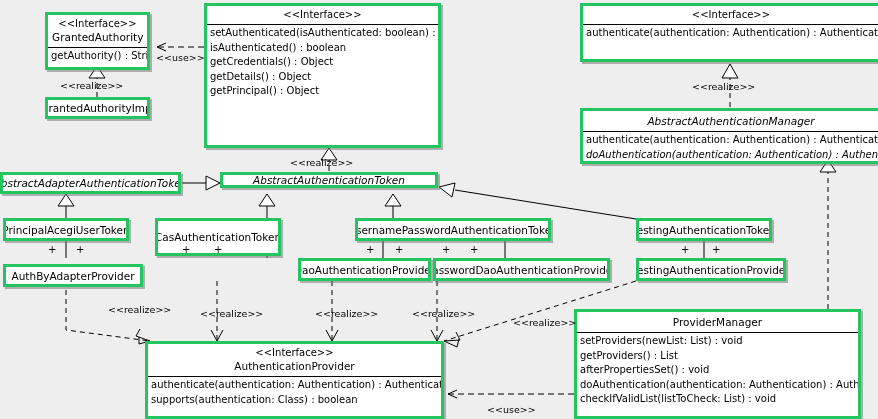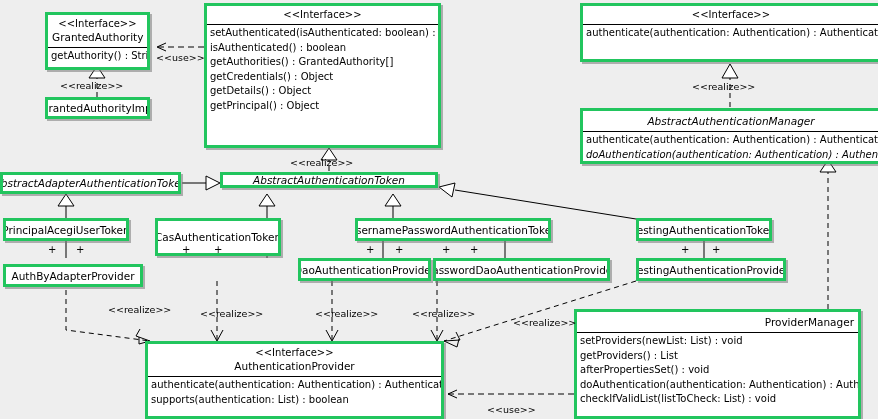--- a/index.html
+++ b/index.html
@@ -132,21 +132,20 @@
     </div>
   </div>
 
   <div class="uml" style="left:204px;top:3px;width:237px;height:145px;">
     <div class="hdr">
       <div class="stereo">&lt;&lt;Interface&gt;&gt;</div>
     </div>
     <div class="compart">
       <div class="op">setAuthenticated(isAuthenticated: boolean) : void</div>
       <div class="op">isAuthenticated() : boolean</div>
-      <div class="op">getAuthorities() : GrantedAuthority[]</div>
       <div class="op">getCredentials() : Object</div>
       <div class="op">getDetails() : Object</div>
       <div class="op">getPrincipal() : Object</div>
     </div>
   </div>
 
   <div class="uml" style="left:580px;top:3px;width:302px;height:59px;">
     <div class="hdr">
       <div class="stereo">&lt;&lt;Interface&gt;&gt;</div>
     </div>
@@ -226,26 +225,26 @@
     </div>
   </div>
 
   <div class="uml" style="left:145px;top:341px;width:299px;height:78px;">
     <div class="hdr">
       <div class="stereo">&lt;&lt;Interface&gt;&gt;</div>
       <div class="cname">AuthenticationProvider</div>
     </div>
     <div class="compart">
       <div class="op">authenticate(authentication: Authentication) : Authentication</div>
-      <div class="op">supports(authentication: List) : boolean</div>
+      <div class="op">supports(authentication: Class) : boolean</div>
     </div>
   </div>
 
   <div class="uml" style="left:574px;top:309px;width:287px;height:110px;">
-    <div class="hdr" style="padding-top:3px;text-align:right;">
+    <div class="hdr" style="padding-top:3px;">
       <div class="cname">ProviderManager</div>
     </div>
     <div class="compart">
       <div class="op">setProviders(newList: List) : void</div>
       <div class="op">getProviders() : List</div>
       <div class="op">afterPropertiesSet() : void</div>
       <div class="op">doAuthentication(authentication: Authentication) : Authentication</div>
       <div class="op">checkIfValidList(listToCheck: List) : void</div>
     </div>
   </div>

